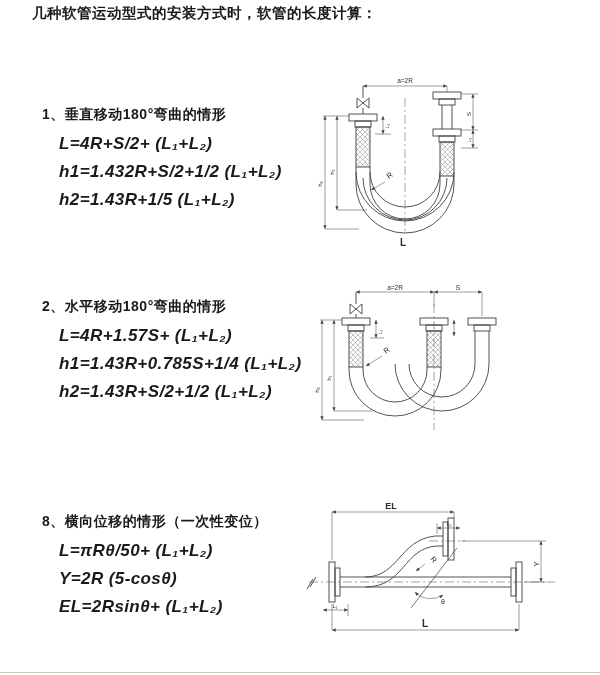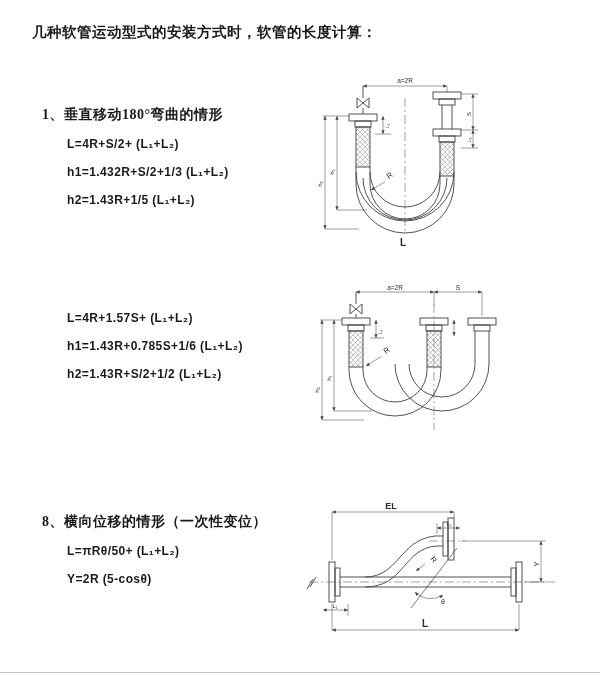--- a/index.html
+++ b/index.html
@@ -2,31 +2,31 @@
 <html><head>
 <meta charset="utf-8">
 <style>
   html,body{margin:0;padding:0;}
   body{
     width:600px;height:675px;position:relative;background:#ffffff;
     font-family:"Liberation Sans","DejaVu Sans",sans-serif;color:#1a1a1a;
     overflow:hidden;
   }
   .page-title{
-    position:absolute;left:32px;top:23px;font-size:14.5px;font-weight:bold;
+    position:absolute;left:32px;top:4px;font-size:14.5px;font-weight:bold;
     letter-spacing:0.5px;white-space:nowrap;
   }
   .section{position:absolute;left:42px;}
   .sec-1{top:106px;}
   .sec-2{top:298px;}
   .sec-3{top:513px;}
-  .sec-heading{font-size:14px;font-weight:bold;letter-spacing:0.5px;white-space:nowrap;font-family:Liberation Serif, serif;}
+  .sec-heading{font-size:14px;font-weight:bold;letter-spacing:0.5px;white-space:nowrap;}
   .formula{
-    font-size:12px;font-weight:bold;letter-spacing:0.4px;white-space:nowrap;
-    margin-left:25px;line-height:28px;
+    font-size:17px;font-weight:bold;letter-spacing:0.4px;white-space:nowrap;
+    margin-left:17px;line-height:28px;font-style:italic;
   }
   .formulas{margin-top:6px;}
   .diagram{position:absolute;}
   .dia-1{left:305px;top:72px;}
   .dia-2{left:308px;top:280px;}
   .dia-3{left:303px;top:498px;}
   .page-edge{
     position:absolute;left:0;right:0;bottom:2px;height:1px;background:#c9c9c9;
   }
   svg{display:block;}
@@ -34,38 +34,40 @@
 </style>
 </head>
 <body>
 
 <div class="page-title">几种软管运动型式的安装方式时，软管的长度计算：</div>
 
 <div class="section sec-1">
   <div class="sec-heading">1、垂直移动180°弯曲的情形</div>
   <div class="formulas">
     <div class="formula">L=4R+S/2+ (L₁+L₂)</div>
-    <div class="formula">h1=1.432R+S/2+1/3 (L₁+L₂)</div>
+    <div class="formula">h1=1.432R+S/2+1/2 (L₁+L₂)</div>
     <div class="formula">h2=1.43R+1/5 (L₁+L₂)</div>
   </div>
 </div>
 
 <div class="section sec-2">
+  <div class="sec-heading">2、水平移动180°弯曲的情形</div>
   <div class="formulas">
     <div class="formula">L=4R+1.57S+ (L₁+L₂)</div>
-    <div class="formula">h1=1.43R+0.785S+1/6 (L₁+L₂)</div>
+    <div class="formula">h1=1.43R+0.785S+1/4 (L₁+L₂)</div>
     <div class="formula">h2=1.43R+S/2+1/2 (L₁+L₂)</div>
   </div>
 </div>
 
 <div class="section sec-3">
   <div class="sec-heading">8、横向位移的情形（一次性变位）</div>
   <div class="formulas">
     <div class="formula">L=πRθ/50+ (L₁+L₂)</div>
     <div class="formula">Y=2R (5-cosθ)</div>
+    <div class="formula">EL=2Rsinθ+ (L₁+L₂)</div>
   </div>
 </div>
 
 <svg class="diagram dia-1" width="240" height="185" viewBox="0 0 240 185">
   <defs>
     <marker id="ar1" viewBox="0 0 10 10" refX="9" refY="5" markerWidth="7" markerHeight="7" orient="auto-start-reverse">
       <path d="M0,1 L9,5 L0,9 z" fill="#444"></path>
     </marker>
     <pattern id="hp1" width="5" height="5" patternUnits="userSpaceOnUse">
       <path d="M0,5 L5,0 M0,0 L5,5" stroke="#8a8a8a" stroke-width="0.5"></path>

